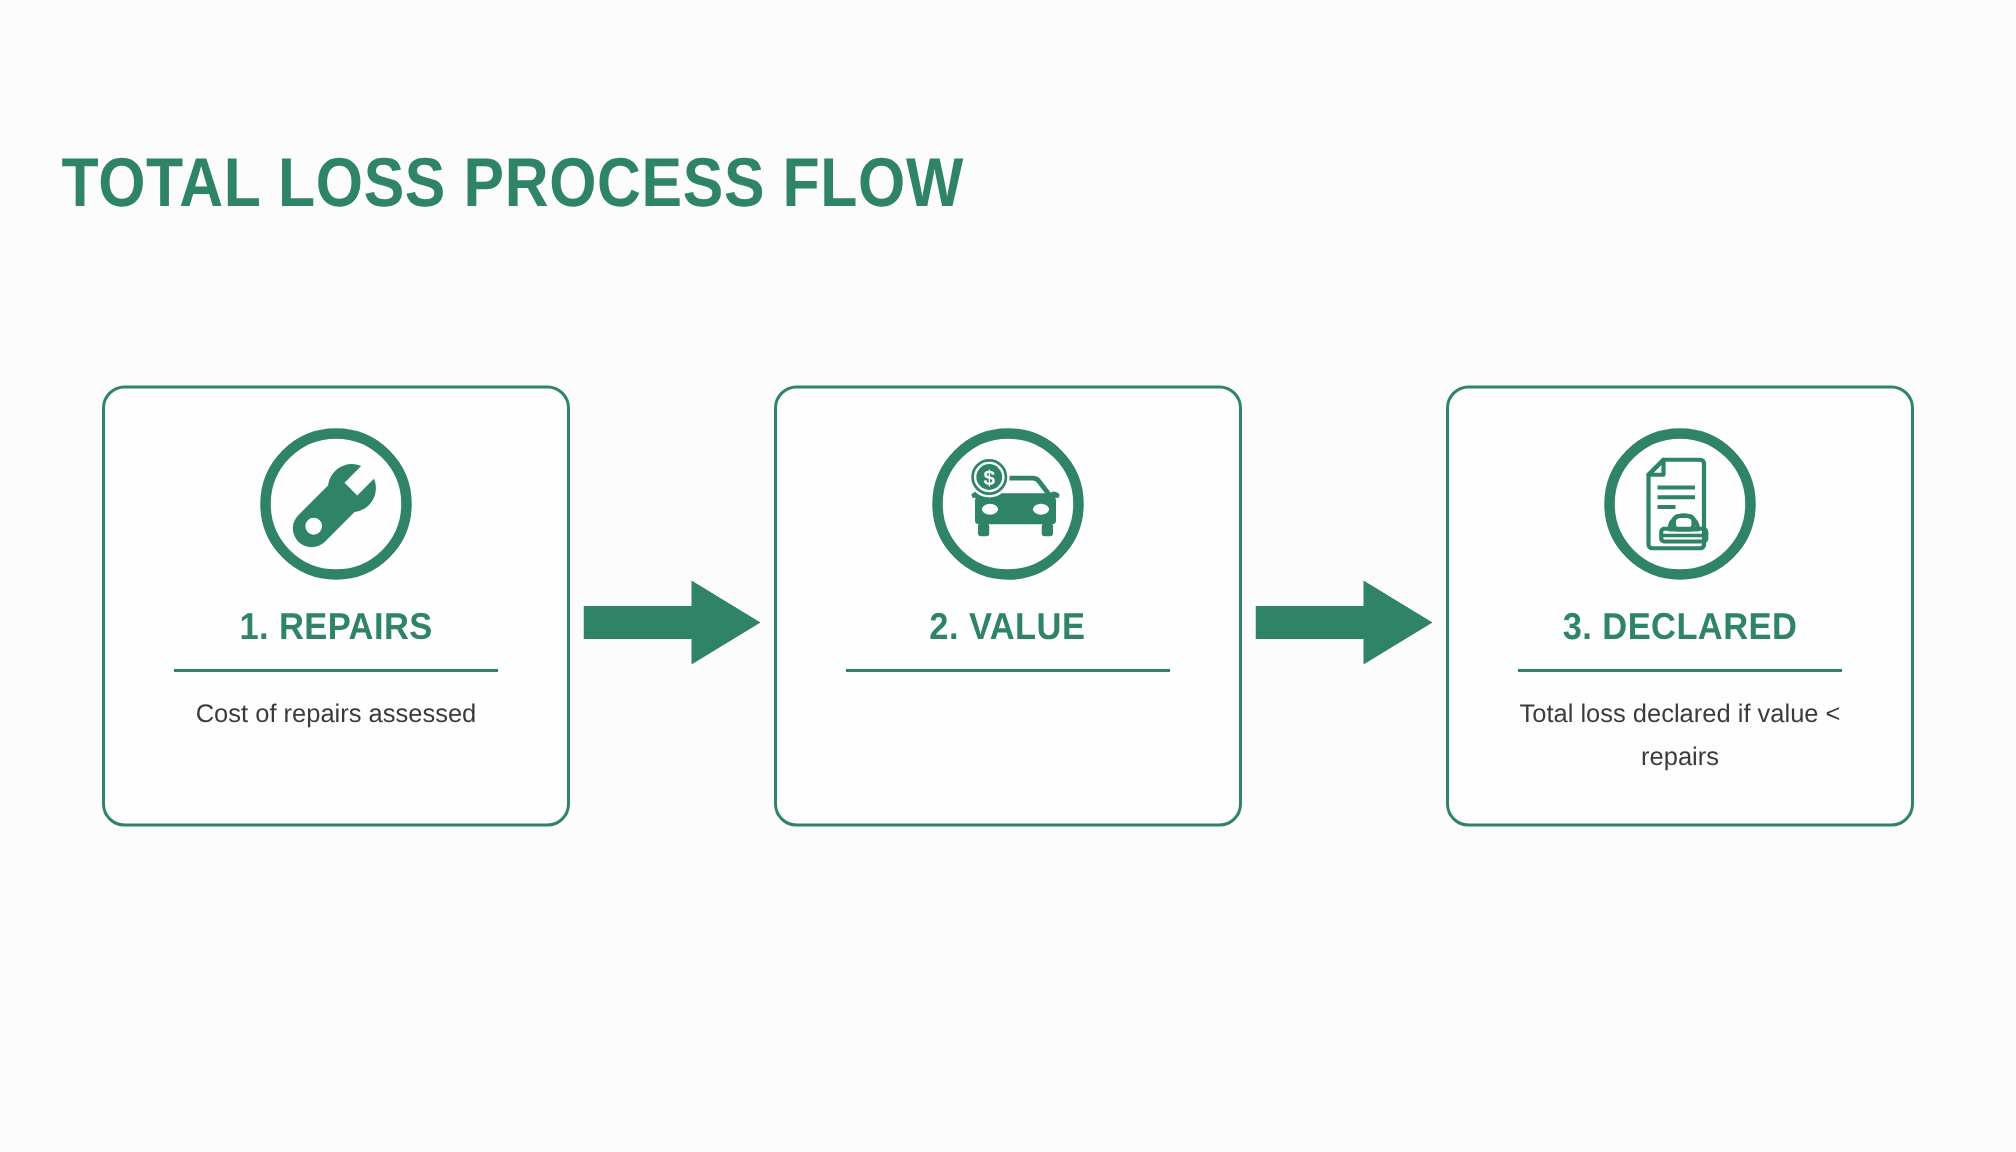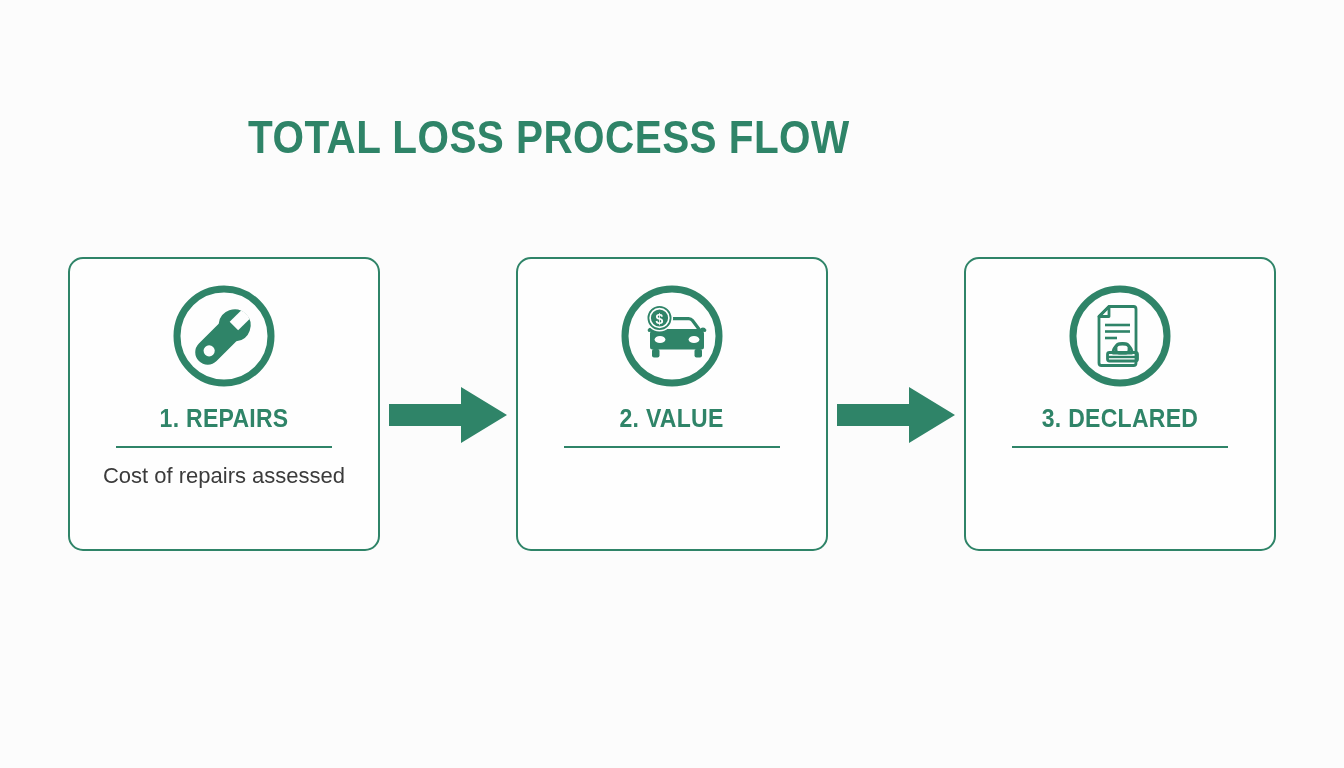--- a/index.html
+++ b/index.html
@@ -12,24 +12,23 @@
     height: 768px;
     background: #fcfcfc;
     font-family: "Liberation Sans", sans-serif;
     overflow: hidden;
     position: relative;
   }
 
   
   .title-wrap {
     position: absolute;
-    top: 112px;
+    top: 96px;
     left: 0;
     width: 1097px;
-    text-align: center;
   }
   .title {
     display: inline-block;
     font-family: "Liberation Sans Narrow", "Liberation Sans", sans-serif;
     font-size: 46px;
     font-weight: bold;
     letter-spacing: 0.5px;
     color: #2f8468;
     transform: scaleX(0.88);
     transform-origin: center center;
@@ -88,21 +87,21 @@
     width: 216px;
     height: 2px;
     background: #2f8468;
     margin-top: 13px;
   }
 
   .card-body {
     margin-top: 13px;
     width: 268px;
     text-align: center;
-    font-size: 22px;
+    font-size: 17px;
     line-height: 29px;
     color: #3b3b3b;
   }
 
   
   .arrow {
     width: 118px;
     height: 60px;
     margin-top: 128px;
     flex: 0 0 auto;
@@ -178,15 +177,16 @@
       <line x1="40" y1="57" x2="52" y2="57" stroke="#2f8468" stroke-width="2.6"></line>
 
       <path d="M48 72 a9.5 9.5 0 1 1 19 0 Z" fill="none" stroke="#2f8468" stroke-width="2.8" stroke-linejoin="round"></path>
       <rect x="51" y="63" width="13" height="9" rx="3" fill="none" stroke="#2f8468" stroke-width="2.8"></rect>
 
       <rect x="42.5" y="71.5" width="30" height="8.5" rx="2" fill="none" stroke="#2f8468" stroke-width="2.8"></rect>
       <line x1="43" y1="76" x2="72" y2="76" stroke="#2f8468" stroke-width="2.4"></line>
     </svg>
     <div class="card-heading">3. DECLARED</div>
     <div class="divider"></div>
+    <div class="card-body">Total loss declared if value &lt; repairs</div>
   </div>
 
 </div>
 
 </body></html>

